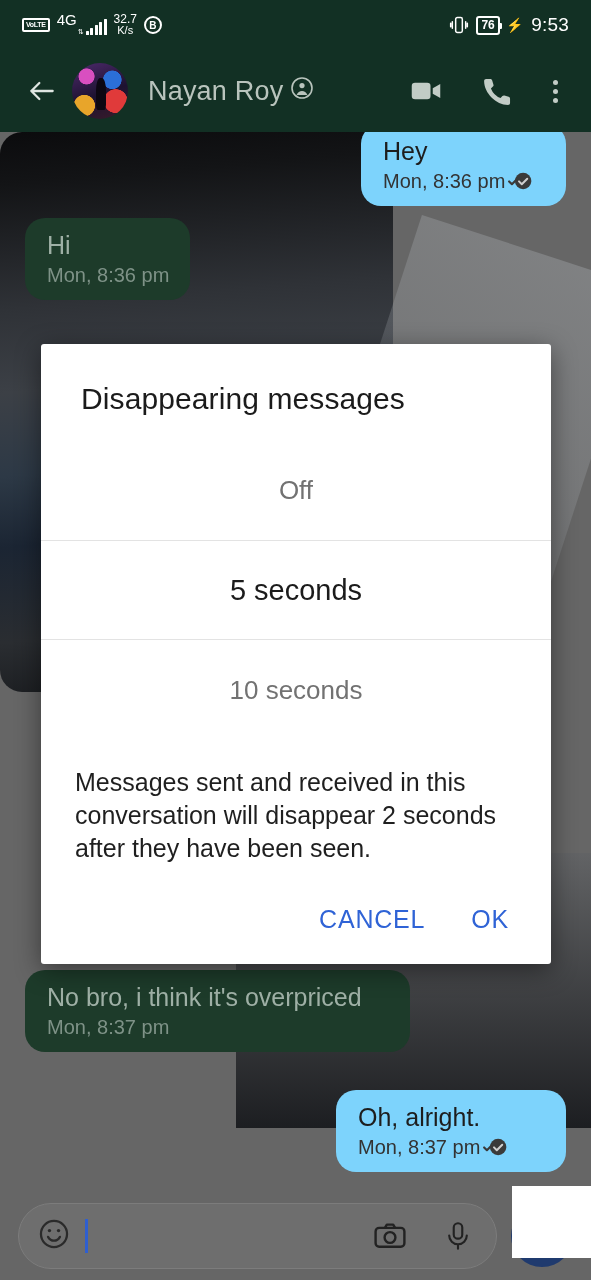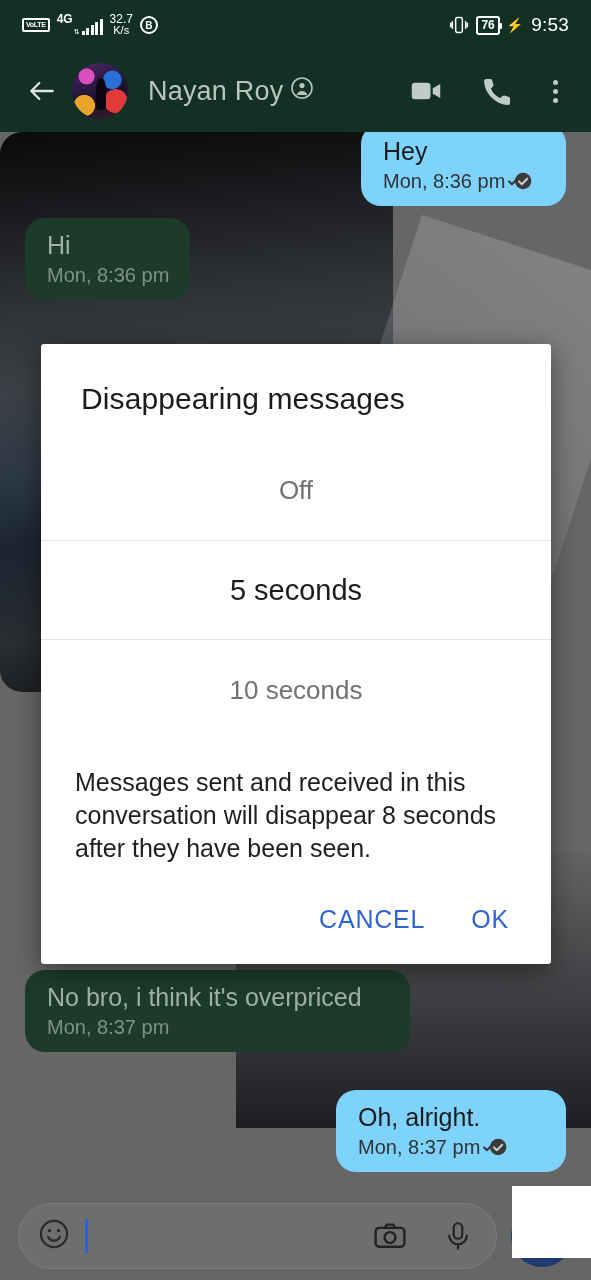--- a/index.html
+++ b/index.html
@@ -26,21 +26,21 @@
     color: #ffffff;
   }
   .sb-left { display: flex; align-items: center; gap: 7px; }
   .sb-right { margin-left: auto; display: flex; align-items: center; gap: 7px; }
   .volte-box {
     border: 2px solid #fff; border-radius: 2px;
     font-size: 7px; font-weight: bold; letter-spacing: -.3px;
     padding: 1px 2px; line-height: 8px;
   }
   .sig-wrap { display: flex; align-items: flex-end; gap: 1px; height: 20px; position: relative; }
-  .sig-4g { font-size: 12px; font-weight: bold; line-height: 9px; align-self: flex-start; }
+  .sig-4g { font-size: 15px; font-weight: normal; line-height: 9px; align-self: flex-start; }
   .bars { display: flex; align-items: flex-end; gap: 1.5px; height: 15px; }
   .bars i { display: block; width: 3px; background: #fff; border-radius: .5px; }
   .bars i:nth-child(1) { height: 4px; }
   .bars i:nth-child(2) { height: 7px; }
   .bars i:nth-child(3) { height: 10px; }
   .bars i:nth-child(4) { height: 13px; }
   .bars i:nth-child(5) { height: 16px; }
   .sig-arrows { font-size: 7px; line-height: 6px; align-self: flex-end; margin-right: 1px; }
   .netspeed { display: flex; flex-direction: column; align-items: center; line-height: 11px; }
   .netspeed .n { font-size: 12px; font-weight: 500; }
@@ -367,21 +367,21 @@
 
   <div id="dialog">
     <div id="dialog-title">Disappearing messages</div>
 
     <div id="picker">
       <div class="picker-option">Off</div>
       <div class="picker-option selected">5 seconds</div>
       <div class="picker-option">10 seconds</div>
     </div>
 
-    <div id="dialog-body">Messages sent and received in this conversation will disappear 8 seconds after they have been seen.</div>
+    <div id="dialog-body">Messages sent and received in this conversation will disappear 2 seconds after they have been seen.</div>
 
     <div id="dialog-buttons">
       <button class="dialog-button">CANCEL</button>
       <button class="dialog-button">OK</button>
     </div>
   </div>
 
   <div id="occluder"></div>
 </div>
 

